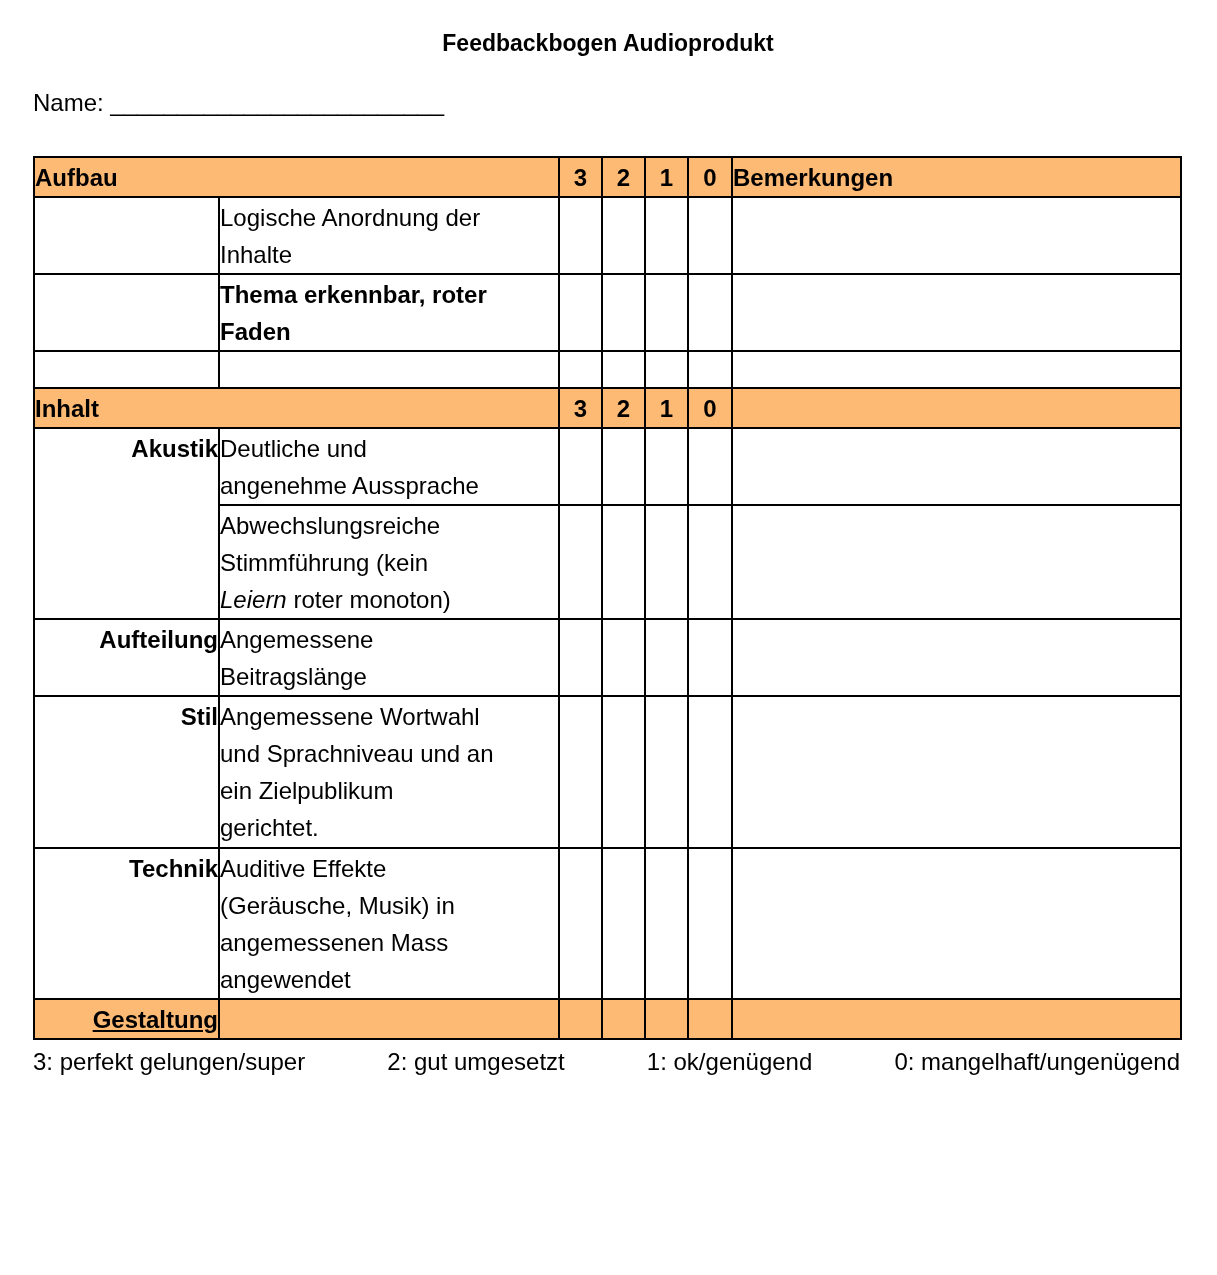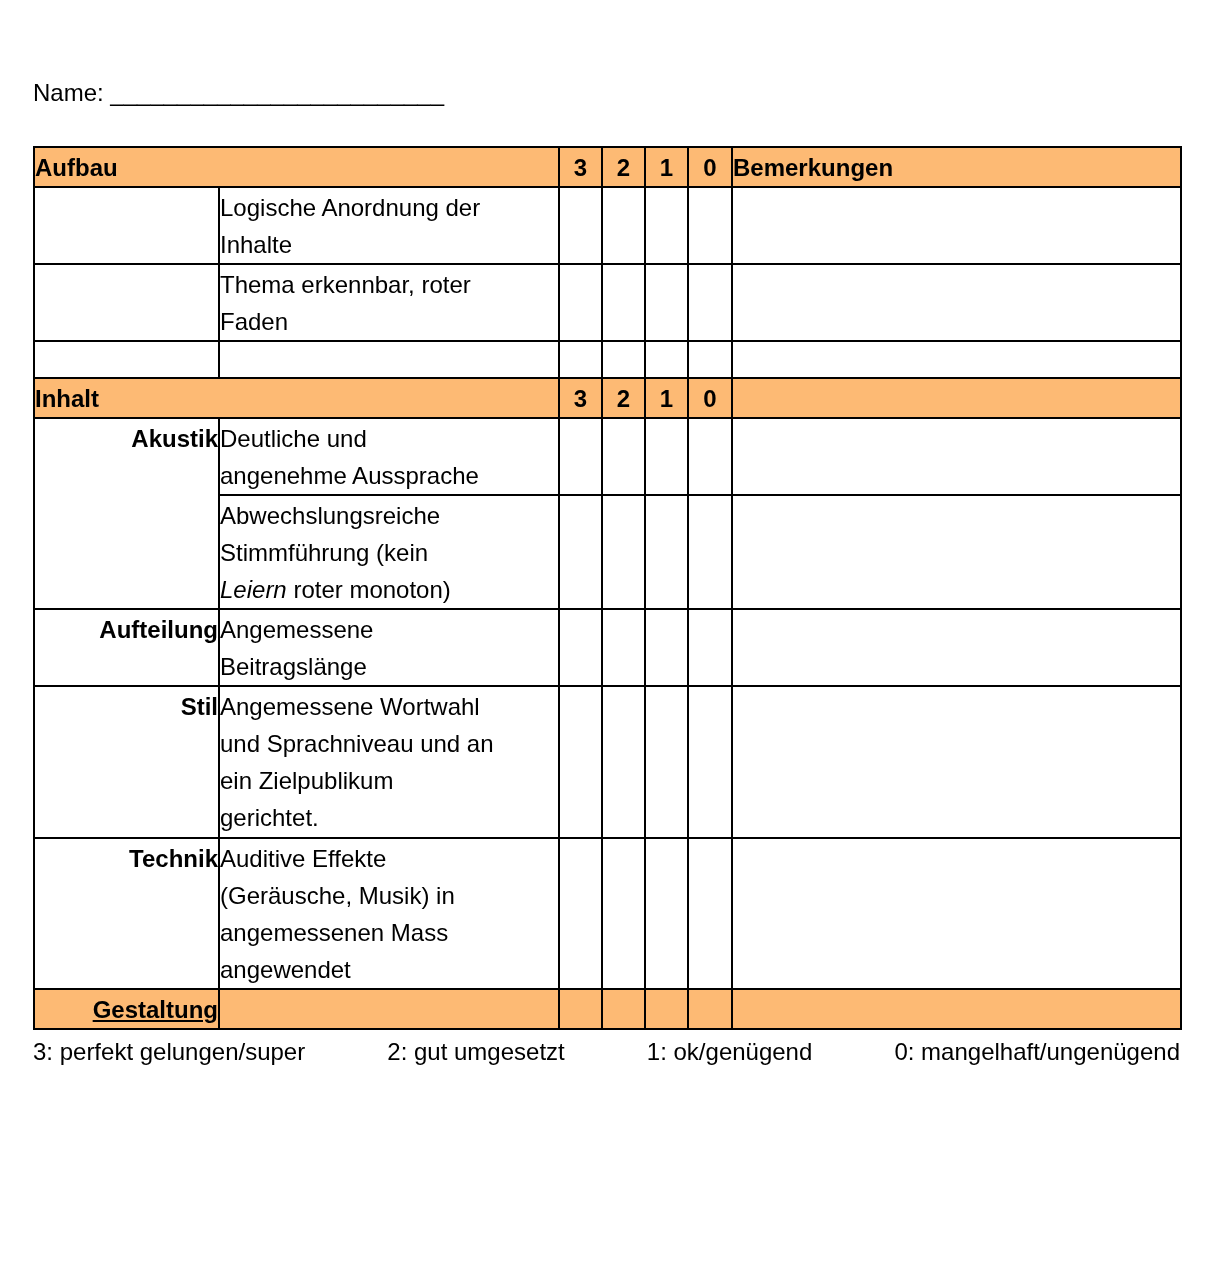--- a/index.html
+++ b/index.html
@@ -19,21 +19,21 @@
     padding: 30px 34px 0 33px;
   }
   .title {
     font-size: 23px;
     font-weight: bold;
     text-align: center;
     line-height: 26px;
     margin: 0;
   }
   .name-row {
-    margin-top: 48px;
+    margin-top: 32px;
     font-size: 24px;
     line-height: 30px;
     white-space: nowrap;
   }
   .name-row .blank {
     letter-spacing: 0px;
   }
   table.feedback {
     border-collapse: collapse;
     table-layout: fixed;
@@ -96,20 +96,21 @@
     font-size: 24px;
     line-height: 30px;
     white-space: nowrap;
   }
 </style>
 </head>
 <body>
 
 <div class="page">
 
+  <h1 class="title">Feedbackbogen Audioprodukt</h1>
 
   <div class="name-row">
     <span>Name:</span>
     <span class="blank">_________________________</span>
   </div>
 
   <table class="feedback">
     <colgroup>
       <col style="width:185px">
       <col style="width:340px">
@@ -131,21 +132,21 @@
         <tr style="height: 76px;">
           <td class="category-cell"></td>
           <td class="criterion-cell">Logische Anordnung der
 Inhalte</td>
           <td class="score-box"></td>
           <td class="score-box"></td>
           <td class="score-box"></td>
           <td class="score-box"></td>
           <td class="remarks-cell"></td>
         </tr>
-        <tr style="height: 76px;">
+        <tr style="height: 76px; font-weight: bold;">
           <td class="category-cell"></td>
           <td class="criterion-cell">Thema erkennbar, roter
 Faden</td>
           <td class="score-box"></td>
           <td class="score-box"></td>
           <td class="score-box"></td>
           <td class="score-box"></td>
           <td class="remarks-cell"></td>
         </tr>
         <tr style="height: 37px;">

